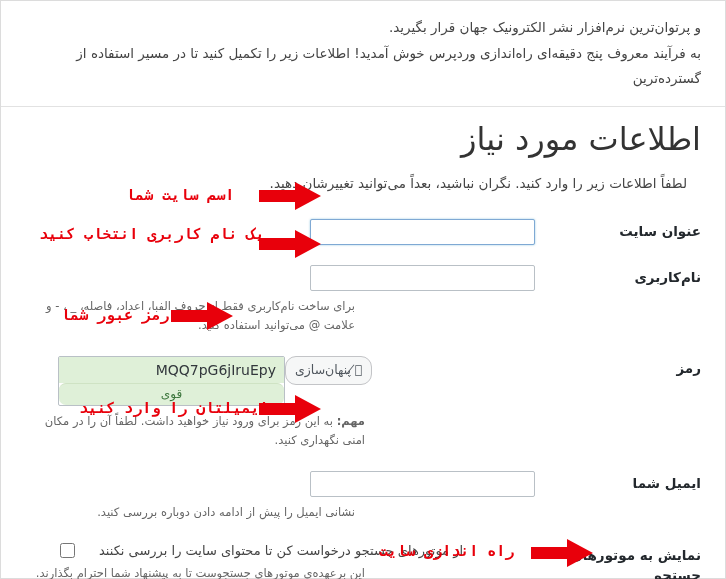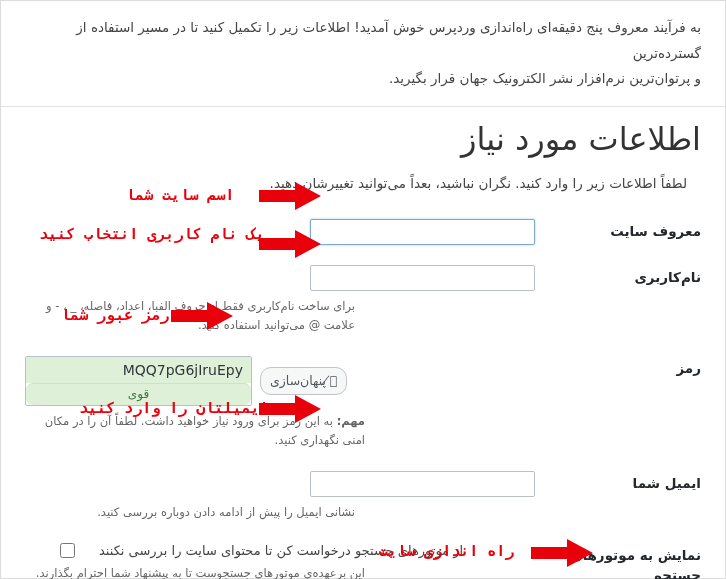--- a/index.html
+++ b/index.html
@@ -88,23 +88,23 @@
     line-height:1.7;
     text-align:right;
     max-width:330px;
     margin-left:0;
     margin-right:auto;
   }
   .hint.wide{max-width:340px;}
   .pwwrap{
     display:flex;
     flex-direction:row-reverse;
-    align-items:center;
+    align-items:flex-start;
     justify-content:flex-start;
-    gap:8px;
+    margin-left:33px;
   }
   .pwfield{
     width:225px;
     border:1px solid #b9c0c6;
     border-radius:2px;
     overflow:hidden;
     background:#fff;
   }
   .pwinput{
     width:100%;
@@ -169,34 +169,34 @@
     width:62px;height:30px;
   }
   .arrow svg{display:block;}
 </style>
 </head>
 <body>
 
 <div class="page">
 
   <div class="intro">
+    <div>و پرتوان‌ترین نرم‌افزار نشر الکترونیک جهان قرار بگیرید.</div>
     <div>به فرآیند معروف پنج دقیقه‌ای راه‌اندازی وردپرس خوش آمدید! اطلاعات زیر را تکمیل کنید تا در مسیر استفاده از گسترده‌ترین</div>
-    <div>و پرتوان‌ترین نرم‌افزار نشر الکترونیک جهان قرار بگیرید.</div>
   </div>
 
   <hr class="rule">
 
   <h1 class="title">اطلاعات مورد نیاز</h1>
 
   <div class="subtitle">لطفاً اطلاعات زیر را وارد کنید. نگران نباشید، بعداً می‌توانید تغییرشان دهید.</div>
 
   <table class="form">
     <tbody>
         <tr>
-      <th>معروف سایت</th>
+      <th>عنوان سایت</th>
       <td>
         <input class="text focused" type="text" value="" placeholder="" style="">
       </td>
     </tr>
 
     <tr>
       <th>نام‌کاربری</th>
       <td>
         <input class="text" type="text" value="" placeholder="" style="">
         <div class="hint">برای ساخت نام‌کاربری فقط از حروف الفبا، اعداد، فاصله، _ ، - و علامت @ می‌توانید استفاده کنید.</div>

